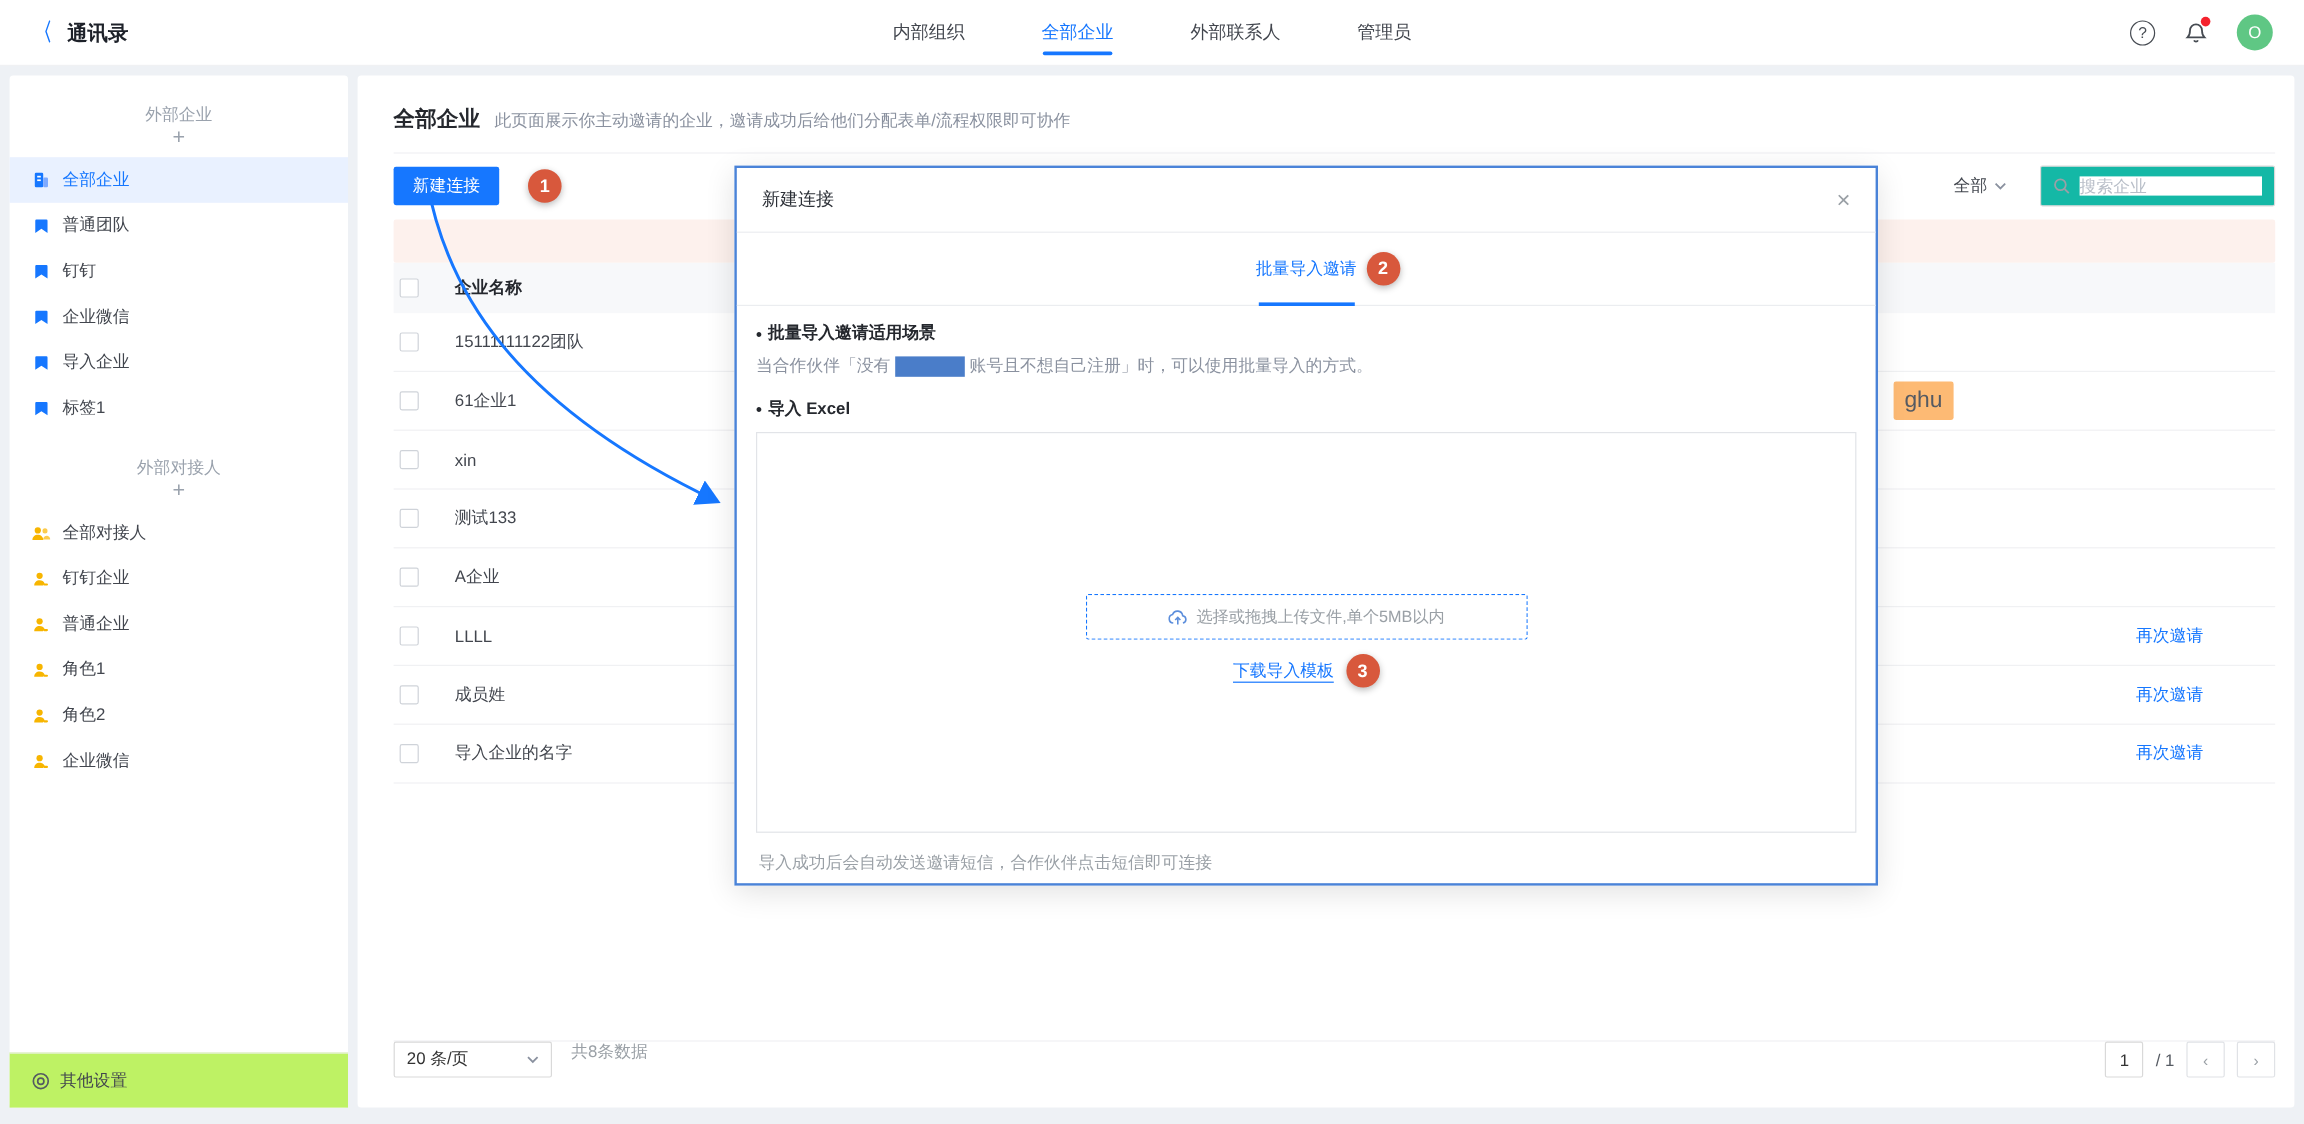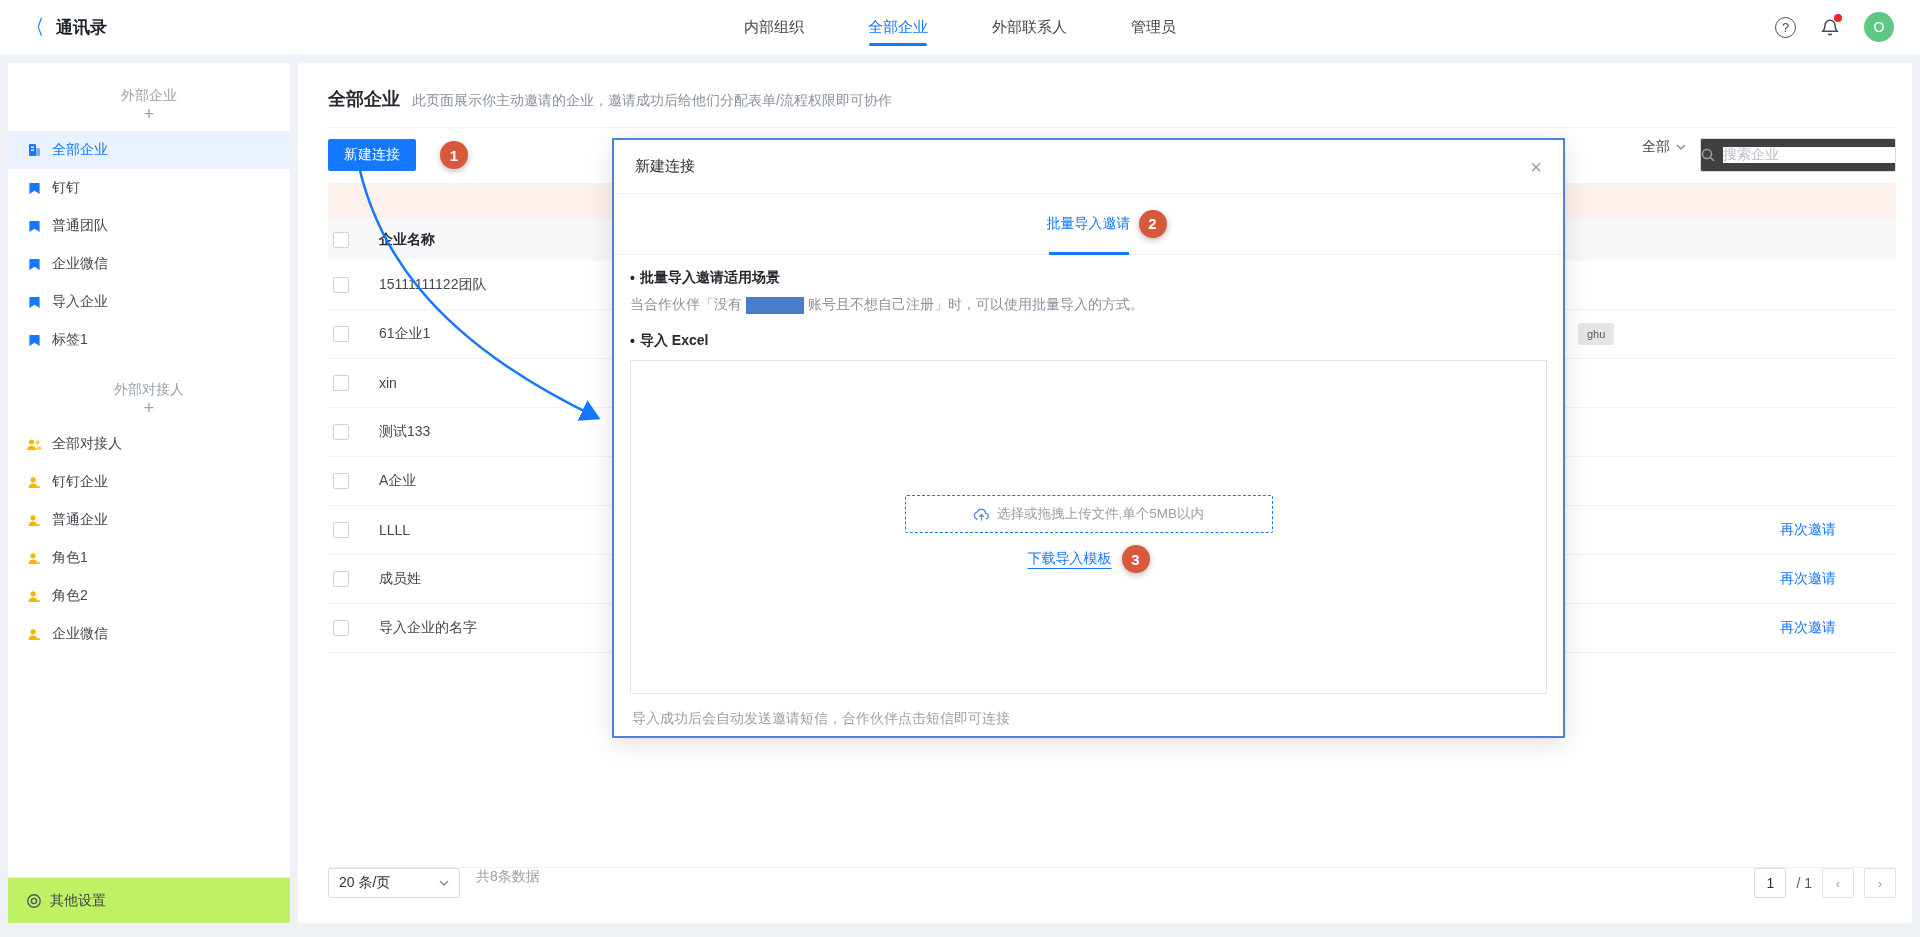--- a/index.html
+++ b/index.html
@@ -70,44 +70,44 @@
     min-width:84px; height:32px; background:#1677ff; color:#fff; border:none;
     border-radius:2px; font-size:14px; cursor:pointer; padding:0 16px;
     font-family:inherit;
   }
   .step-badge {
     width:28px; height:28px; border-radius:50%; background:#d8583c; color:#fff;
     font-size:15px; font-weight:bold; display:flex; align-items:center; justify-content:center;
     box-shadow:0 2px 6px rgba(0,0,0,.28); flex:none;
   }
   .toolbar .step-badge { margin-left:24px; }
-  .toolbar-right { margin-left:auto; display:flex; align-items:flex-start; gap:14px;font-family:Liberation Mono, monospace; }
+  .toolbar-right { margin-left:auto; display:flex; align-items:center; gap:28px; }
   .filter-all { display:flex; align-items:center; gap:6px; color:#42464e; cursor:pointer; font-size:14px; }
   .search-box {
     width:196px; height:34px; border:1px solid #d9d9d9; border-radius:2px;
-    display:flex; align-items:center; gap:8px; padding:0 0; background:#404040;
+    display:flex; align-items:center; gap:8px; padding:0 10px; background:#14b8a6;
   }
   .search-box input { border:none; outline:none; flex:1; font-size:14px; color:#333; font-family:inherit; min-width:0; }
   .search-box input::placeholder { color:#b8bec8; }
   
   .notice-banner { height:36px; background:#fdf1ed; border-radius:2px; }
   .table-header {
     height:42px; background:#f7f8fa; display:flex; align-items:center; gap:30px; padding:0 16px 0 5px;
     font-weight:bold; color:#25282e;
   }
   .checkbox {
     width:16px; height:16px; border:1px solid #cfd3d9; border-radius:2px; background:#fff; cursor:pointer; flex:none;
   }
   .trow {
     position:relative; height:49px; display:flex; align-items:center; gap:30px;
     padding:0 16px 0 5px; border-bottom:1px solid #f0f1f3; color:#42464e;
   }
   .row-tag {
     position:absolute; left:1250px; top:50%; transform:translateY(-50%);
-    background:#e5e5e5; border-radius:2px; padding:5px 9px; font-size:11px; color:#555a62;
+    background:#fdba74; border-radius:2px; padding:5px 9px; font-size:19px; color:#555a62;
   }
   .reinvite-link {
     position:absolute; right:60px; top:50%; transform:translateY(-50%);
     color:#1677ff; cursor:pointer; font-size:14px;
   }
   .table-spacer { flex:1; }
   
   .pagination {
     height:56px; border-top:1px solid #f0f1f3; display:flex; align-items:flex-start;
   }
@@ -217,29 +217,29 @@
           </svg>
       </span>
       <span>全部企业</span>
     </div>
     <div class="side-item">
       <span class="ic">
           <svg width="13" height="13" viewBox="0 0 14 14">
             <path d="M2.5 1h9a1 1 0 0 1 1 1v11l-5.5-3.6L1.5 13V2a1 1 0 0 1 1-1z" fill="#1677ff"></path>
           </svg>
         </span>
-      <span>钉钉</span>
+      <span>普通团队</span>
     </div>
     <div class="side-item">
       <span class="ic">
           <svg width="13" height="13" viewBox="0 0 14 14">
             <path d="M2.5 1h9a1 1 0 0 1 1 1v11l-5.5-3.6L1.5 13V2a1 1 0 0 1 1-1z" fill="#1677ff"></path>
           </svg>
         </span>
-      <span>普通团队</span>
+      <span>钉钉</span>
     </div>
     <div class="side-item">
       <span class="ic">
           <svg width="13" height="13" viewBox="0 0 14 14">
             <path d="M2.5 1h9a1 1 0 0 1 1 1v11l-5.5-3.6L1.5 13V2a1 1 0 0 1 1-1z" fill="#1677ff"></path>
           </svg>
         </span>
       <span>企业微信</span>
     </div>
     <div class="side-item">

